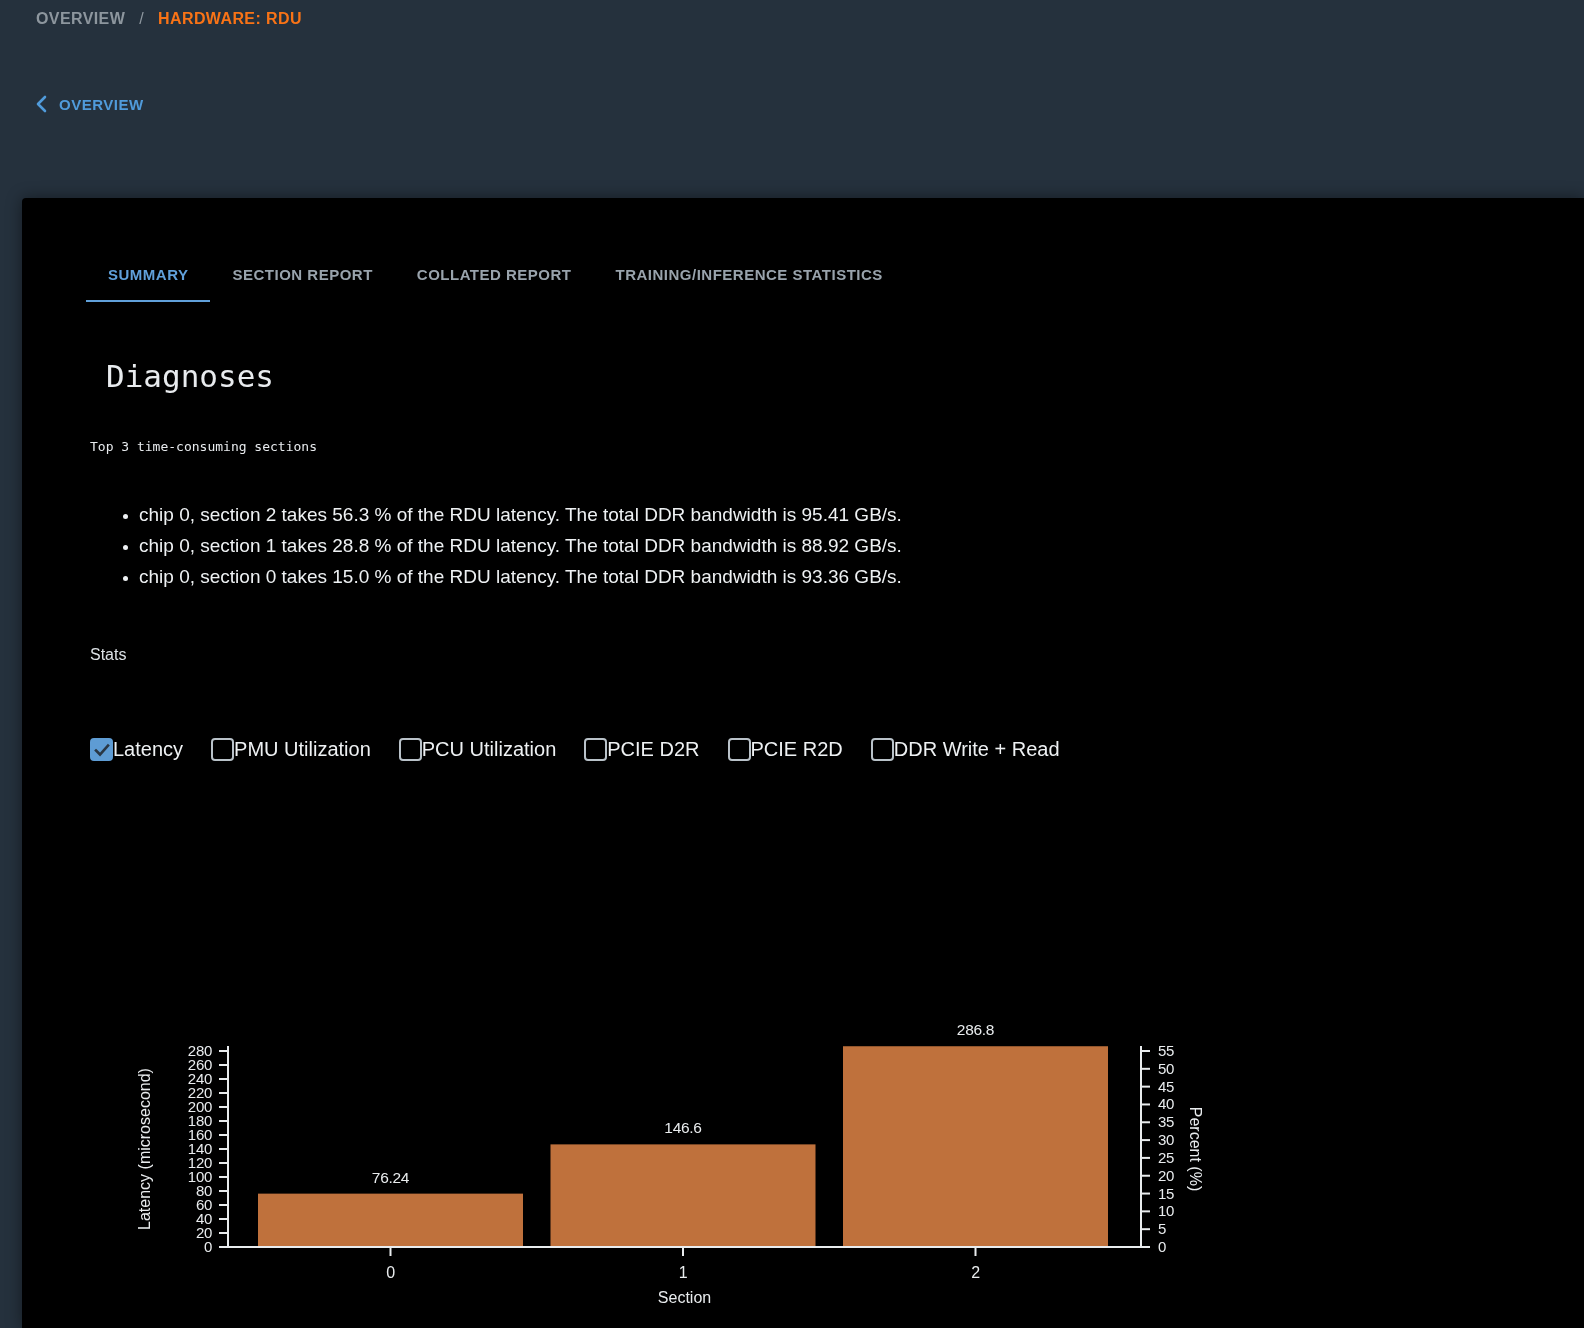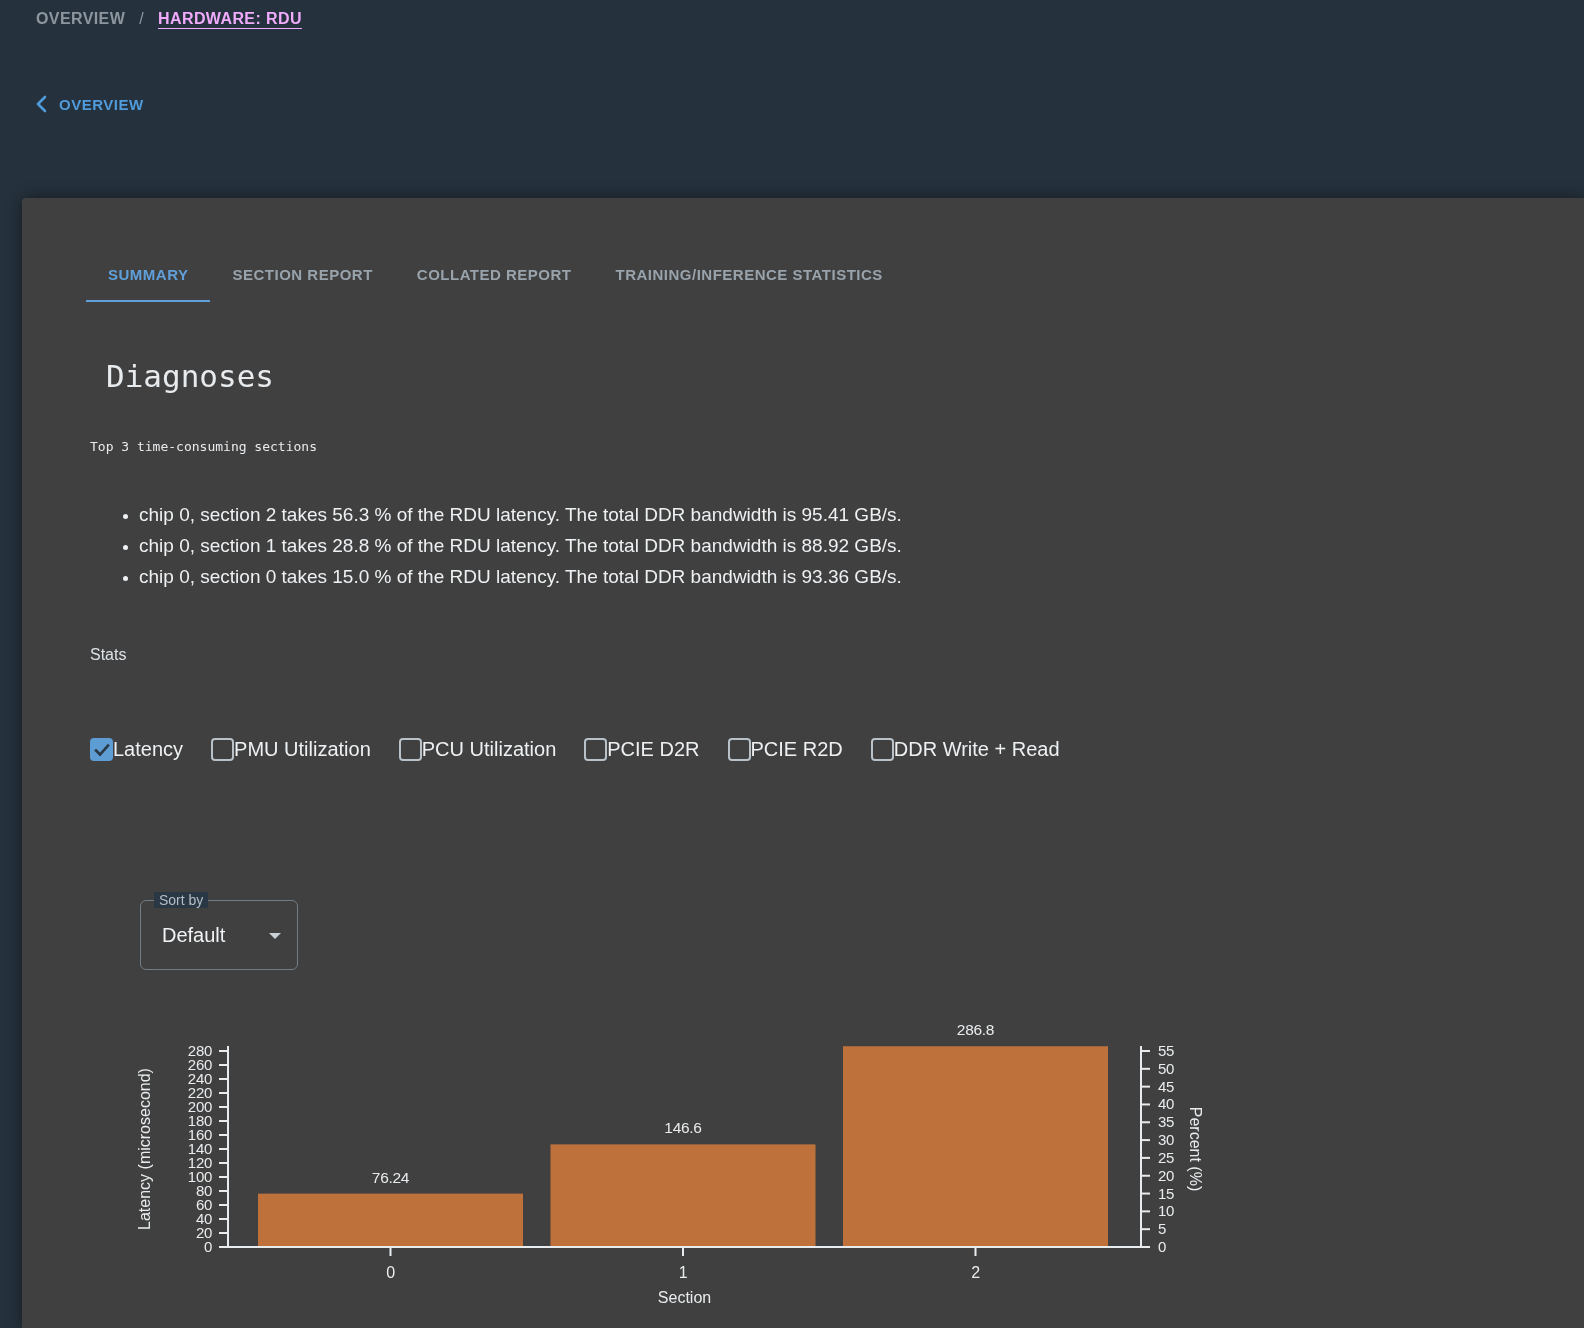--- a/index.html
+++ b/index.html
@@ -12,32 +12,32 @@
     overflow:hidden;
   }
   
   .breadcrumb {
     position:absolute; left:36px; top:10px;
     font-size:16px; font-weight:700; letter-spacing:.4px;
     display:flex; align-items:center;
   }
   .crumb-parent { color:#8d969e; cursor:pointer; }
   .crumb-sep { color:#8d969e; margin:0 14px; font-weight:400; }
-  .crumb-current { color:#f0abfc; text-decoration:underline; text-underline-offset:4px; cursor:pointer; }
+  .crumb-current { color:#f97316; text-underline-offset:4px; cursor:pointer; }
   .back-link {
     position:absolute; left:36px; top:95px;
     display:flex; align-items:center; gap:12px;
     color:#509bdb; font-size:15px; font-weight:700; letter-spacing:.5px;
     cursor:pointer;
   }
   .back-link svg { display:block; }
   
   .card {
     position:absolute; left:22px; top:198px; right:0; bottom:0;
-    background:#404040;
+    background:#000000;
     border-top-left-radius:4px;
     box-shadow:0 0 16px rgba(0,0,0,.45);
   }
   
   .tabs { position:absolute; left:64px; top:48px; display:flex; }
   .tab {
     height:56px; padding:0 22px;
     display:flex; align-items:center;
     font-size:15px; font-weight:700; letter-spacing:.5px;
     color:#99a3ac; cursor:pointer; position:relative; white-space:nowrap;
@@ -172,25 +172,20 @@
     <div class="cb-item">
       <span class="cb-box"></span>
       <span class="cb-label">PCIE R2D</span>
     </div>
     <div class="cb-item">
       <span class="cb-box"></span>
       <span class="cb-label">DDR Write + Read</span>
     </div>
   </div>
 
-  <div class="sort">
-    <span class="sort-label">Sort by</span>
-    <span class="sort-value">Default</span>
-    <span class="sort-caret"></span>
-  </div>
 
 </div>
 
 <svg id="chart" width="1584" height="1328" viewBox="0 0 1584 1328">
     <g>
       <rect x="258" y="1193.632" width="265" height="53.36799999999994" fill="#bf713c"></rect>
       <rect x="550.5" y="1144.38" width="265" height="102.61999999999989" fill="#bf713c"></rect>
       <rect x="843" y="1046.24" width="265" height="200.76" fill="#bf713c"></rect>
     </g>
     <g stroke="#e9ecee" stroke-width="2">

